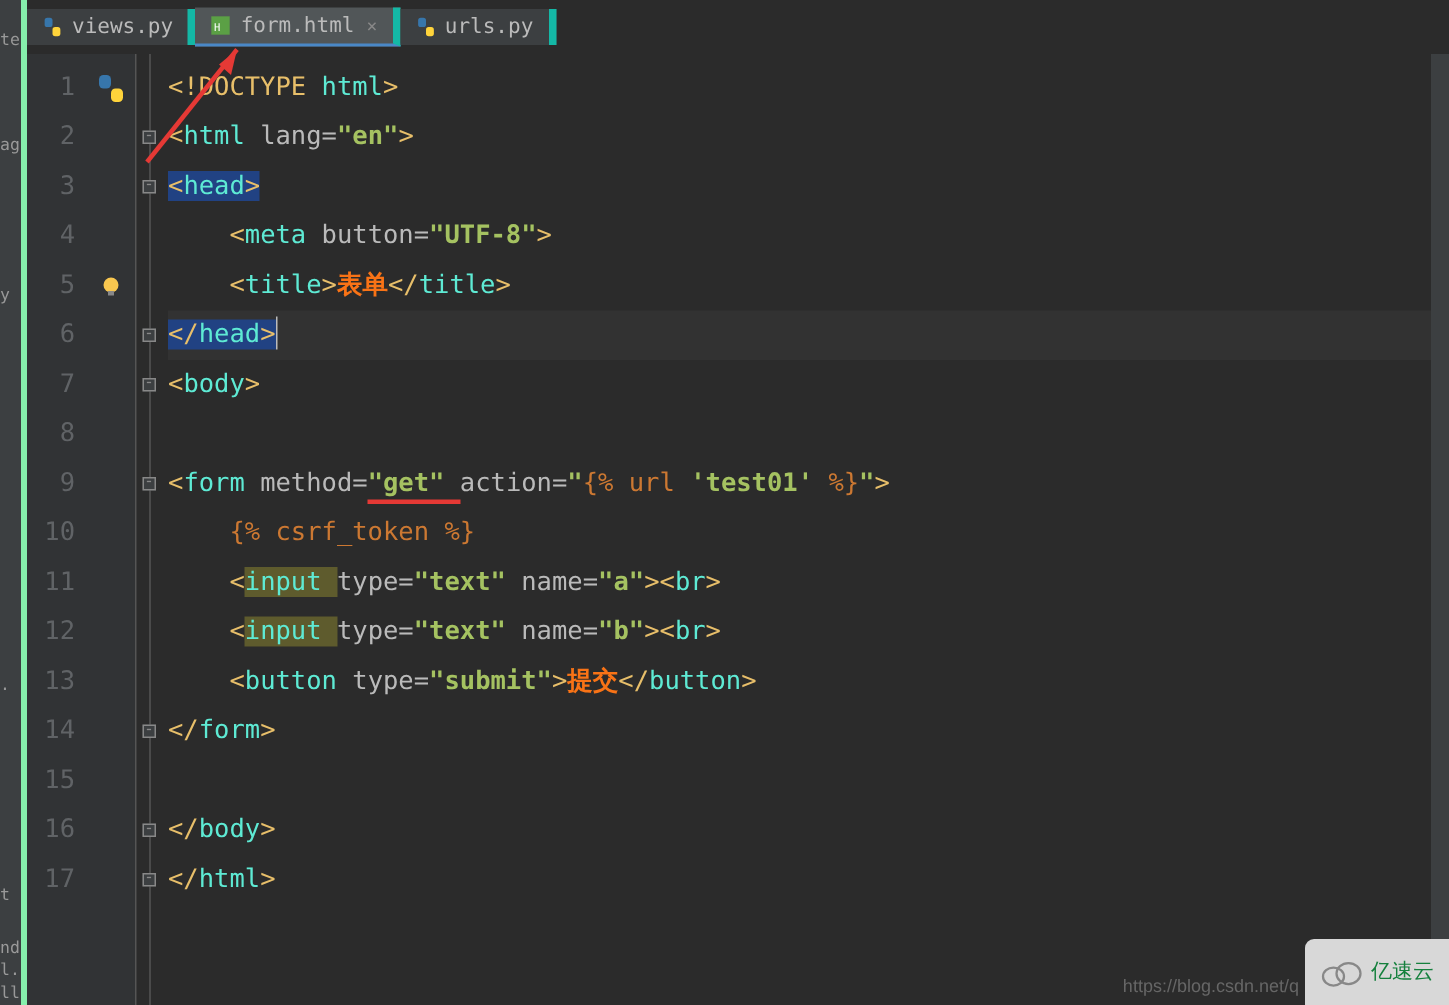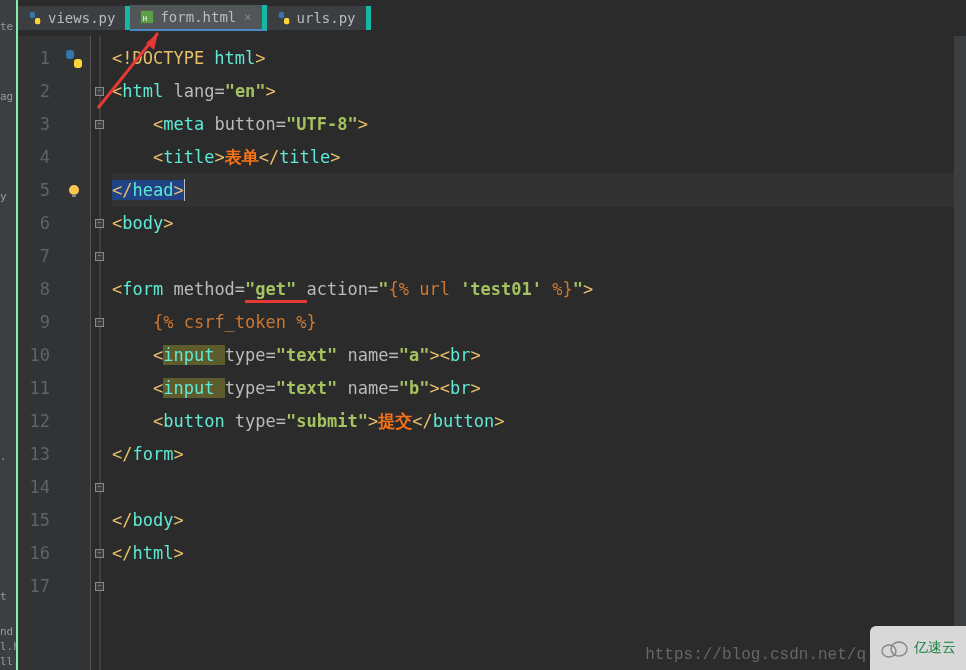--- a/index.html
+++ b/index.html
@@ -12,21 +12,21 @@
       overflow: hidden;
       position: relative;
     }
     .left-sidebar {
       position: absolute;
       left: 0;
       top: 0;
       width: 18px;
       height: 100%;
       background: #3c3f41;
-      border-right: 2px solid #86efac;
+      border-right: 4px solid #86efac;
       font-size: 11px;
       color: #999;
       overflow: hidden;
     }
     .left-sidebar .text-snippet {
       position: absolute;
       white-space: nowrap;
     }
     .tabs {
       position: absolute;
@@ -176,22 +176,22 @@
       left: 88px;
       top: 28px;
       pointer-events: none;
       z-index: 100;
     }
     .watermark-bottom {
       position: absolute;
       bottom: 6px;
       right: 100px;
       color: #666;
-      font-size: 16px;
-      font-family: Liberation Mono, monospace;
+      font-size: 12px;
+      font-family: Liberation Sans, sans-serif;
     }
     .watermark-corner {
       position: absolute;
       bottom: 0;
       right: 0;
       background: #d8d8d8;
       color: #15803d;
       font-size: 14px;
       padding: 12px 10px;
       display: flex;
@@ -344,20 +344,21 @@
     <div class="fold">
         <div class="fold-box"></div>
       </div>
     <div class="fold">
         <div class="fold-box"></div>
       </div>
   </div>
   <div class="code">
     <div class="line"><span class="t-bracket">&lt;!DOCTYPE </span><span class="t-tag">html</span><span class="t-bracket">&gt;</span></div>
     <div class="line"><span class="t-bracket">&lt;</span><span class="t-tag">html </span><span class="t-attr">lang=</span><span class="t-string">"</span><span class="t-string">en</span><span class="t-string">"</span><span class="t-bracket">&gt;</span></div>
+    <div class="line"><span class="hl-blue"><span class="t-bracket">&lt;</span><span class="t-tag">head</span><span class="t-bracket">&gt;</span></span></div>
     <div class="line">    <span class="t-bracket">&lt;</span><span class="t-tag">meta </span><span class="t-attr">button=</span><span class="t-string">"</span><span class="t-string">UTF-8</span><span class="t-string">"</span><span class="t-bracket">&gt;</span></div>
     <div class="line">    <span class="t-bracket">&lt;</span><span class="t-tag">title</span><span class="t-bracket">&gt;</span><span class="t-text" style="font-weight:bold">表单</span><span class="t-bracket">&lt;/</span><span class="t-tag">title</span><span class="t-bracket">&gt;</span></div>
     <div class="line current"><span class="hl-blue"><span class="t-bracket">&lt;/</span><span class="t-tag">head</span><span class="t-bracket">&gt;</span></span><span class="caret"></span></div>
     <div class="line"><span class="t-bracket">&lt;</span><span class="t-tag">body</span><span class="t-bracket">&gt;</span></div>
     <div class="line"></div>
     <div class="line"><span class="t-bracket">&lt;</span><span class="t-tag">form </span><span class="t-attr">method=</span><span class="underline-red"><span class="t-string">"</span><span class="t-string">get</span><span class="t-string">" </span></span><span class="t-attr">action=</span><span class="t-string">"</span><span class="t-template">{% </span><span class="t-template">url </span><span class="t-string">'test01' </span><span class="t-template">%}</span><span class="t-string">"</span><span class="t-bracket">&gt;</span></div>
     <div class="line">    <span class="t-template">{% </span><span class="t-template">csrf_token </span><span class="t-template">%}</span></div>
     <div class="line">    <span class="t-bracket">&lt;</span><span class="hl-olive t-tag">input </span><span class="t-attr">type=</span><span class="t-string">"</span><span class="t-string">text</span><span class="t-string">" </span><span class="t-attr">name=</span><span class="t-string">"</span><span class="t-string">a</span><span class="t-string">"</span><span class="t-bracket">&gt;&lt;</span><span class="t-tag">br</span><span class="t-bracket">&gt;</span></div>
     <div class="line">    <span class="t-bracket">&lt;</span><span class="hl-olive t-tag">input </span><span class="t-attr">type=</span><span class="t-string">"</span><span class="t-string">text</span><span class="t-string">" </span><span class="t-attr">name=</span><span class="t-string">"</span><span class="t-string">b</span><span class="t-string">"</span><span class="t-bracket">&gt;&lt;</span><span class="t-tag">br</span><span class="t-bracket">&gt;</span></div>
     <div class="line">    <span class="t-bracket">&lt;</span><span class="t-tag">button </span><span class="t-attr">type=</span><span class="t-string">"</span><span class="t-string">submit</span><span class="t-string">"</span><span class="t-bracket">&gt;</span><span class="t-text" style="font-weight:bold">提交</span><span class="t-bracket">&lt;/</span><span class="t-tag">button</span><span class="t-bracket">&gt;</span></div>

